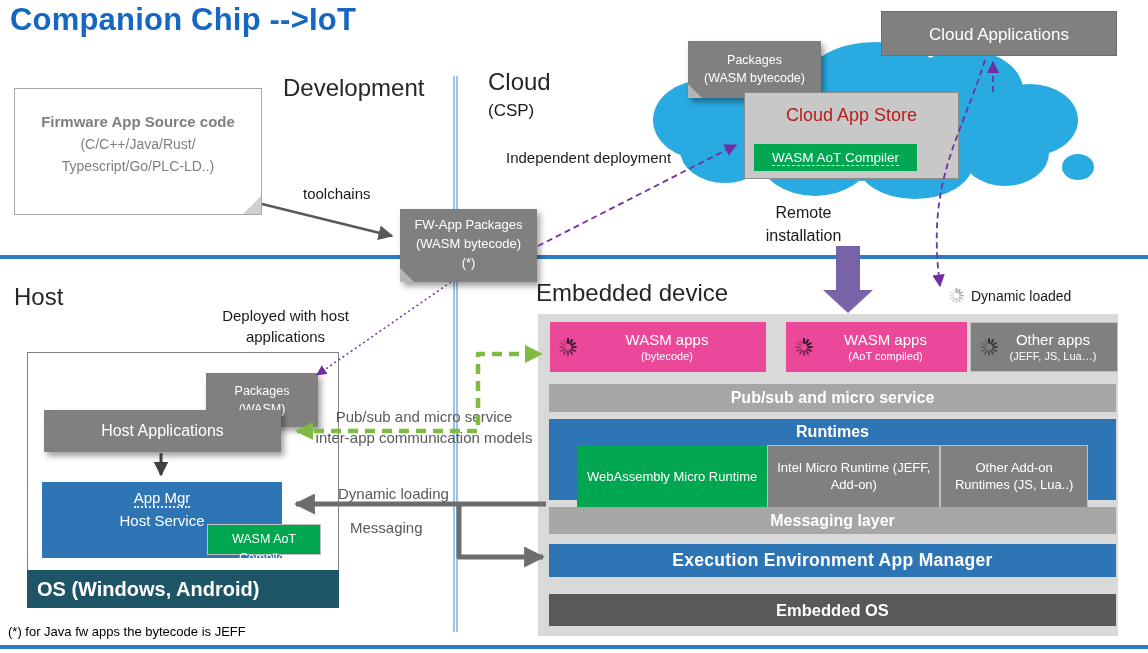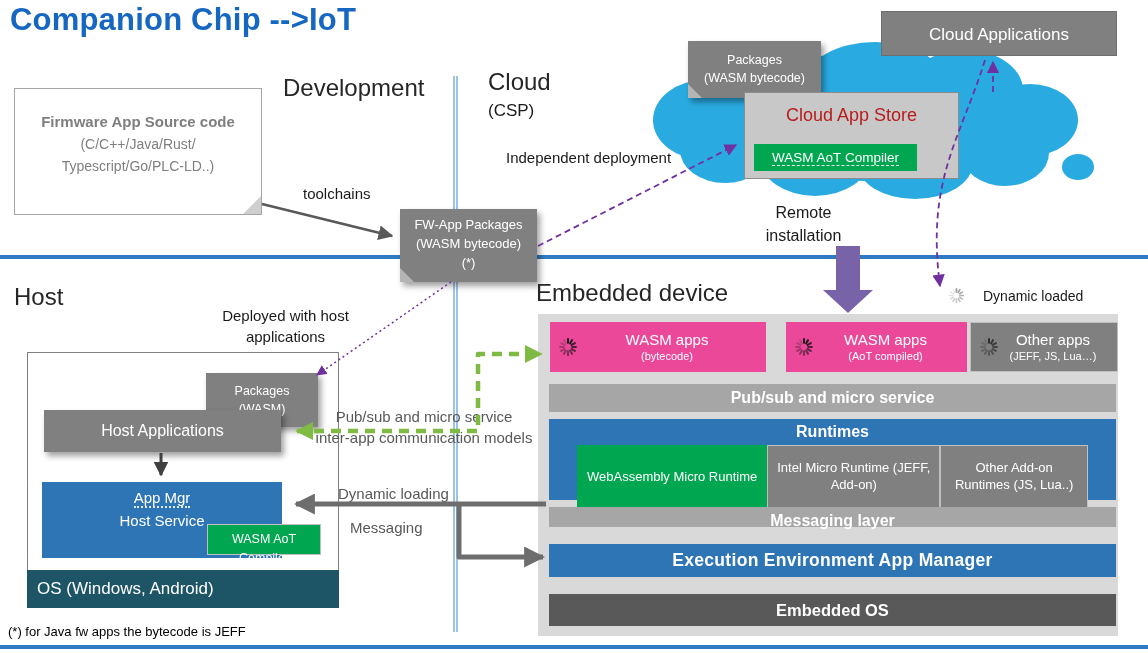--- a/index.html
+++ b/index.html
@@ -50,24 +50,24 @@
   .app-sub{font-size:11px}
   .app-gray{background:#808080;border:1px solid #BFBFBF}
   .app-green{background:#ec4899}
 
   .rt-box{font-size:13px;color:#fff;text-align:center;display:flex;align-items:center;justify-content:center;line-height:1.3;padding:2px 6px}
   .rt-gray{background:#808080;border:1px solid #BFBFBF}
   .rt-green{background:#00A650}
 
   .host-outer{background:#fff;border:1.5px solid #808080;z-index:2}
   .appmgr{background:#2E75B6;color:#fff;text-align:center;font-size:15px;line-height:1.55;padding-top:4px;z-index:3}
-  .os-teal{background:#1D5466;color:#fff;font-weight:normal;font-size:17px;line-height:38px;padding-left:10px;z-index:3}
+  .os-teal{background:#1D5466;color:#fff;font-weight:bold;font-size:20px;line-height:38px;padding-left:10px;z-index:3}
 
   .spinner{display:block}
-  .dyn-loaded{display:flex;align-items:center;gap:18px;z-index:5;color:#1a1a1a;font-size:14px}
+  .dyn-loaded{display:flex;align-items:center;gap:6px;z-index:5;color:#1a1a1a;font-size:14px}
   .footnote{font-size:13px;color:#000;z-index:5}
   #page-title{font-size:31px;font-weight:800;color:#1567C2;z-index:5;letter-spacing:.2px}
 </style>
 </head>
 <body>
 
 <div id="canvas">
 
   <svg id="cloud-layer" style="left:630px;top:35px" width="500" height="175" viewBox="0 0 500 175">
     <g fill="#29ABE2">
@@ -234,21 +234,21 @@
 
   <div class="abs bar-blue" style="left:549px;top:419px;width:567px;height:81px;z-index:3">
     <div class="bar" style="position:relative;height:26px;line-height:26px;font-size:16px;background:transparent">Runtimes</div>
     <div style="display:flex;justify-content:space-between;padding:0 28px;height:64px">
       <div class="rt-box rt-green" style="width:196px">WebAssembly Micro Runtime</div>
       <div class="rt-box rt-gray" style="width:178px">Intel Micro Runtime (JEFF, Add-on)</div>
       <div class="rt-box rt-gray" style="width:152px">Other Add-on Runtimes (JS, Lua..)</div>
     </div>
   </div>
 
-  <div class="abs bar bar-gray" style="left:549px;top:507px;width:567px;height:20px;font-size:16px;line-height:27px">Messaging layer</div>
+  <div class="abs bar bar-gray" style="left:549px;top:507px;width:567px;height:27px;font-size:16px;line-height:27px">Messaging layer</div>
   <div class="abs bar bar-blue" style="left:549px;top:544px;width:567px;height:33px;font-size:17.5px;line-height:33px;letter-spacing:.3px">Execution Environment App Manager</div>
   <div class="abs bar bar-dark" style="left:549px;top:594px;width:567px;height:32px;font-size:16.5px;line-height:32px">Embedded OS</div>
 
   <div class="abs footnote" style="left:8px;top:624px">(*) for Java fw apps the bytecode is JEFF</div>
 
   <svg id="arrow-layer" viewBox="0 0 1148 653">
     <defs>
       <marker id="m-darkgray" viewBox="0 0 10 10" refX="9" refY="5" markerWidth="6" markerHeight="6" orient="auto-start-reverse">
         <path d="M0,0 L10,5 L0,10 z" fill="#595959"></path>
         </marker>

